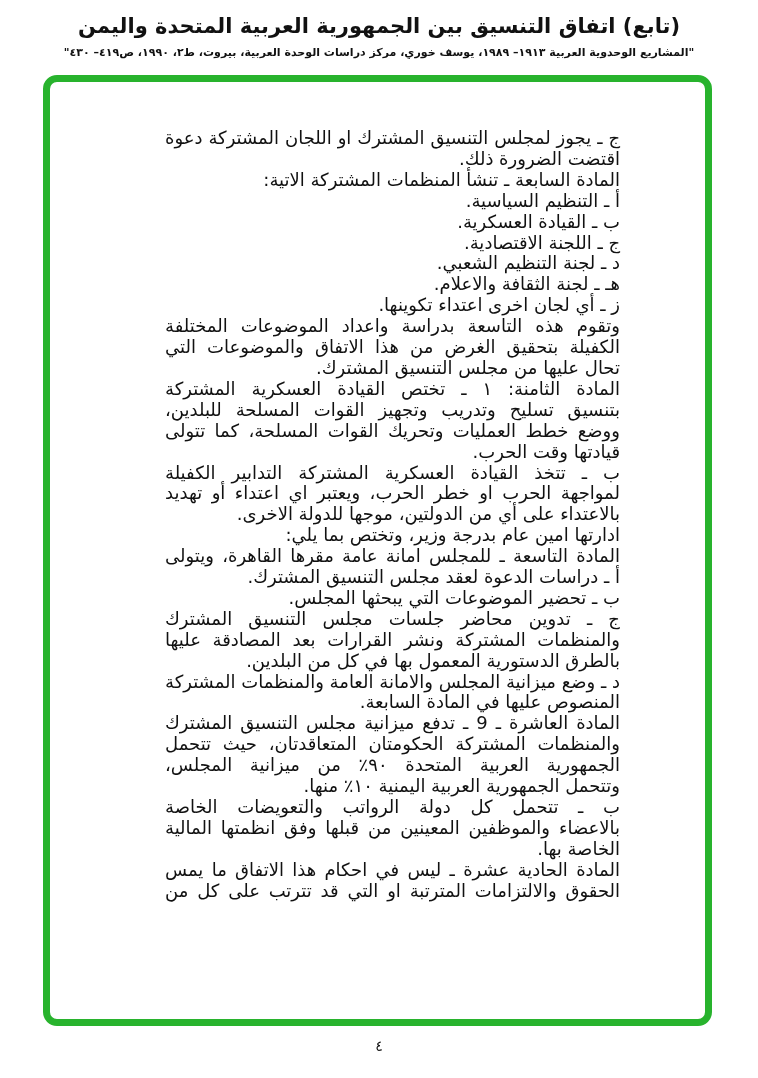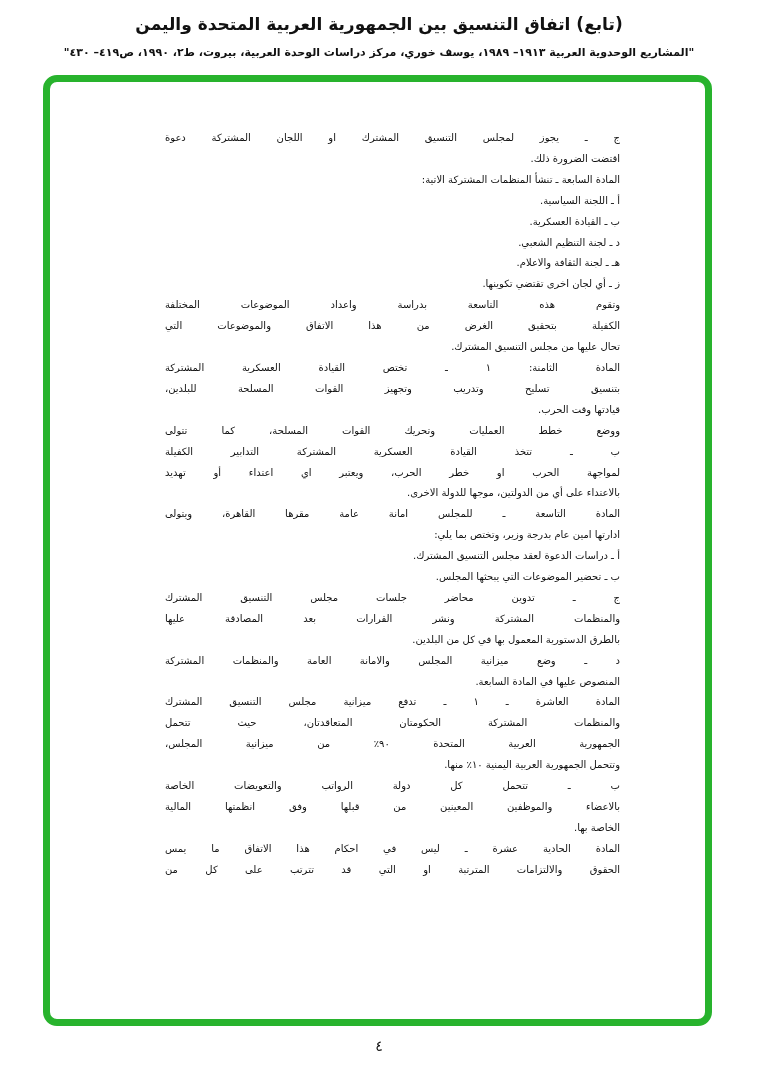--- a/index.html
+++ b/index.html
@@ -15,21 +15,21 @@
     color: #111111;
     direction: rtl;
     overflow: hidden;
   }
   .doc-title {
     position: absolute;
     top: 14px;
     left: 0;
     width: 758px;
     text-align: center;
-    font-size: 17px;
+    font-size: 21px;
     font-weight: bold;
     direction: rtl;
   }
   .doc-subtitle {
     position: absolute;
     top: 46px;
     left: 0;
     width: 758px;
     text-align: center;
     font-size: 11px;
@@ -48,21 +48,21 @@
     background: #ffffff;
   }
   .text-column {
     position: absolute;
     top: 46px;
     left: 115px;
     width: 455px;
     direction: rtl;
   }
   .text-line {
-    font-size: 10px;
+    font-size: 18px;
     line-height: 20.9px;
     min-height: 20.9px;
     text-align: right;
     white-space: normal;
   }
   .text-line.justify {
     text-align: justify;
     text-align-last: justify;
   }
   .article-heading {
@@ -89,71 +89,74 @@
   <div class="text-line justify">
       <span>ج ـ يجوز لمجلس التنسيق المشترك او اللجان المشتركة دعوة</span>
     </div>
       <div class="text-line">
       <span>اقتضت الضرورة ذلك.</span>
     </div>
       <div class="text-line">
       <span class="article-heading">المادة السابعة</span><span> ـ تنشأ المنظمات المشتركة الاتية:</span>
     </div>
       <div class="text-line">
-      <span>أ ـ اللجنة السياسية.</span>
+      <span>أ ـ التنظيم السياسية.</span>
     </div>
       <div class="text-line">
       <span>ب ـ القيادة العسكرية.</span>
     </div>
       <div class="text-line">
+      <span>ج ـ اللجنة الاقتصادية.</span>
+    </div>
+      <div class="text-line">
       <span>د ـ لجنة التنظيم الشعبي.</span>
     </div>
       <div class="text-line">
       <span>هـ ـ لجنة الثقافة والاعلام.</span>
     </div>
       <div class="text-line">
-      <span>ز ـ أي لجان اخرى تقتضي تكوينها.</span>
+      <span>ز ـ أي لجان اخرى اعتداء تكوينها.</span>
     </div>
       <div class="text-line justify">
       <span>وتقوم هذه التاسعة بدراسة واعداد الموضوعات المختلفة</span>
     </div>
       <div class="text-line justify">
       <span>الكفيلة بتحقيق الغرض من هذا الاتفاق والموضوعات التي</span>
     </div>
       <div class="text-line">
       <span>تحال عليها من مجلس التنسيق المشترك.</span>
     </div>
       <div class="text-line justify">
       <span class="article-heading">المادة الثامنة:</span><span> ١ ـ تختص القيادة العسكرية المشتركة</span>
     </div>
       <div class="text-line justify">
       <span>بتنسيق تسليح وتدريب وتجهيز القوات المسلحة للبلدين،</span>
     </div>
+      <div class="text-line justify">
+      <span>ووضع خطط العمليات وتحريك القوات المسلحة، كما تتولى</span>
+    </div>
       <div class="text-line">
       <span>قيادتها وقت الحرب.</span>
     </div>
       <div class="text-line justify">
-      <span>ووضع خطط العمليات وتحريك القوات المسلحة، كما تتولى</span>
-    </div>
-      <div class="text-line justify">
       <span>ب ـ تتخذ القيادة العسكرية المشتركة التدابير الكفيلة</span>
     </div>
       <div class="text-line justify">
       <span>لمواجهة الحرب او خطر الحرب، ويعتبر اي اعتداء أو تهديد</span>
     </div>
       <div class="text-line">
       <span>بالاعتداء على أي من الدولتين، موجها للدولة الاخرى.</span>
     </div>
+      <div class="text-line">
+      <span>ادارتها امين عام بدرجة وزير، وتختص بما يلي:</span>
+    </div>
       <div class="text-line justify">
       <span class="article-heading">المادة التاسعة</span><span> ـ للمجلس امانة عامة مقرها القاهرة، ويتولى</span>
     </div>
       <div class="text-line">
-      <span>ادارتها امين عام بدرجة وزير، وتختص بما يلي:</span>
-    </div>
-      <div class="text-line">
       <span>أ ـ دراسات الدعوة لعقد مجلس التنسيق المشترك.</span>
     </div>
       <div class="text-line">
       <span>ب ـ تحضير الموضوعات التي يبحثها المجلس.</span>
     </div>
       <div class="text-line justify">
       <span>ج ـ تدوين محاضر جلسات مجلس التنسيق المشترك</span>
     </div>
       <div class="text-line justify">
       <span>والمنظمات المشتركة ونشر القرارات بعد المصادقة عليها</span>
@@ -161,21 +164,21 @@
       <div class="text-line">
       <span>بالطرق الدستورية المعمول بها في كل من البلدين.</span>
     </div>
       <div class="text-line justify">
       <span>د ـ وضع ميزانية المجلس والامانة العامة والمنظمات المشتركة</span>
     </div>
       <div class="text-line">
       <span>المنصوص عليها في المادة السابعة.</span>
     </div>
       <div class="text-line justify">
-      <span class="article-heading">المادة العاشرة</span><span> ـ ١ ـ تدفع ميزانية مجلس التنسيق المشترك</span>
+      <span class="article-heading">المادة العاشرة</span><span> ـ 9 ـ تدفع ميزانية مجلس التنسيق المشترك</span>
     </div>
       <div class="text-line justify">
       <span>والمنظمات المشتركة الحكومتان المتعاقدتان، حيث تتحمل</span>
     </div>
       <div class="text-line justify">
       <span>الجمهورية العربية المتحدة ٩٠٪ من ميزانية المجلس،</span>
     </div>
       <div class="text-line">
       <span>وتتحمل الجمهورية العربية اليمنية ١٠٪ منها.</span>
     </div>

